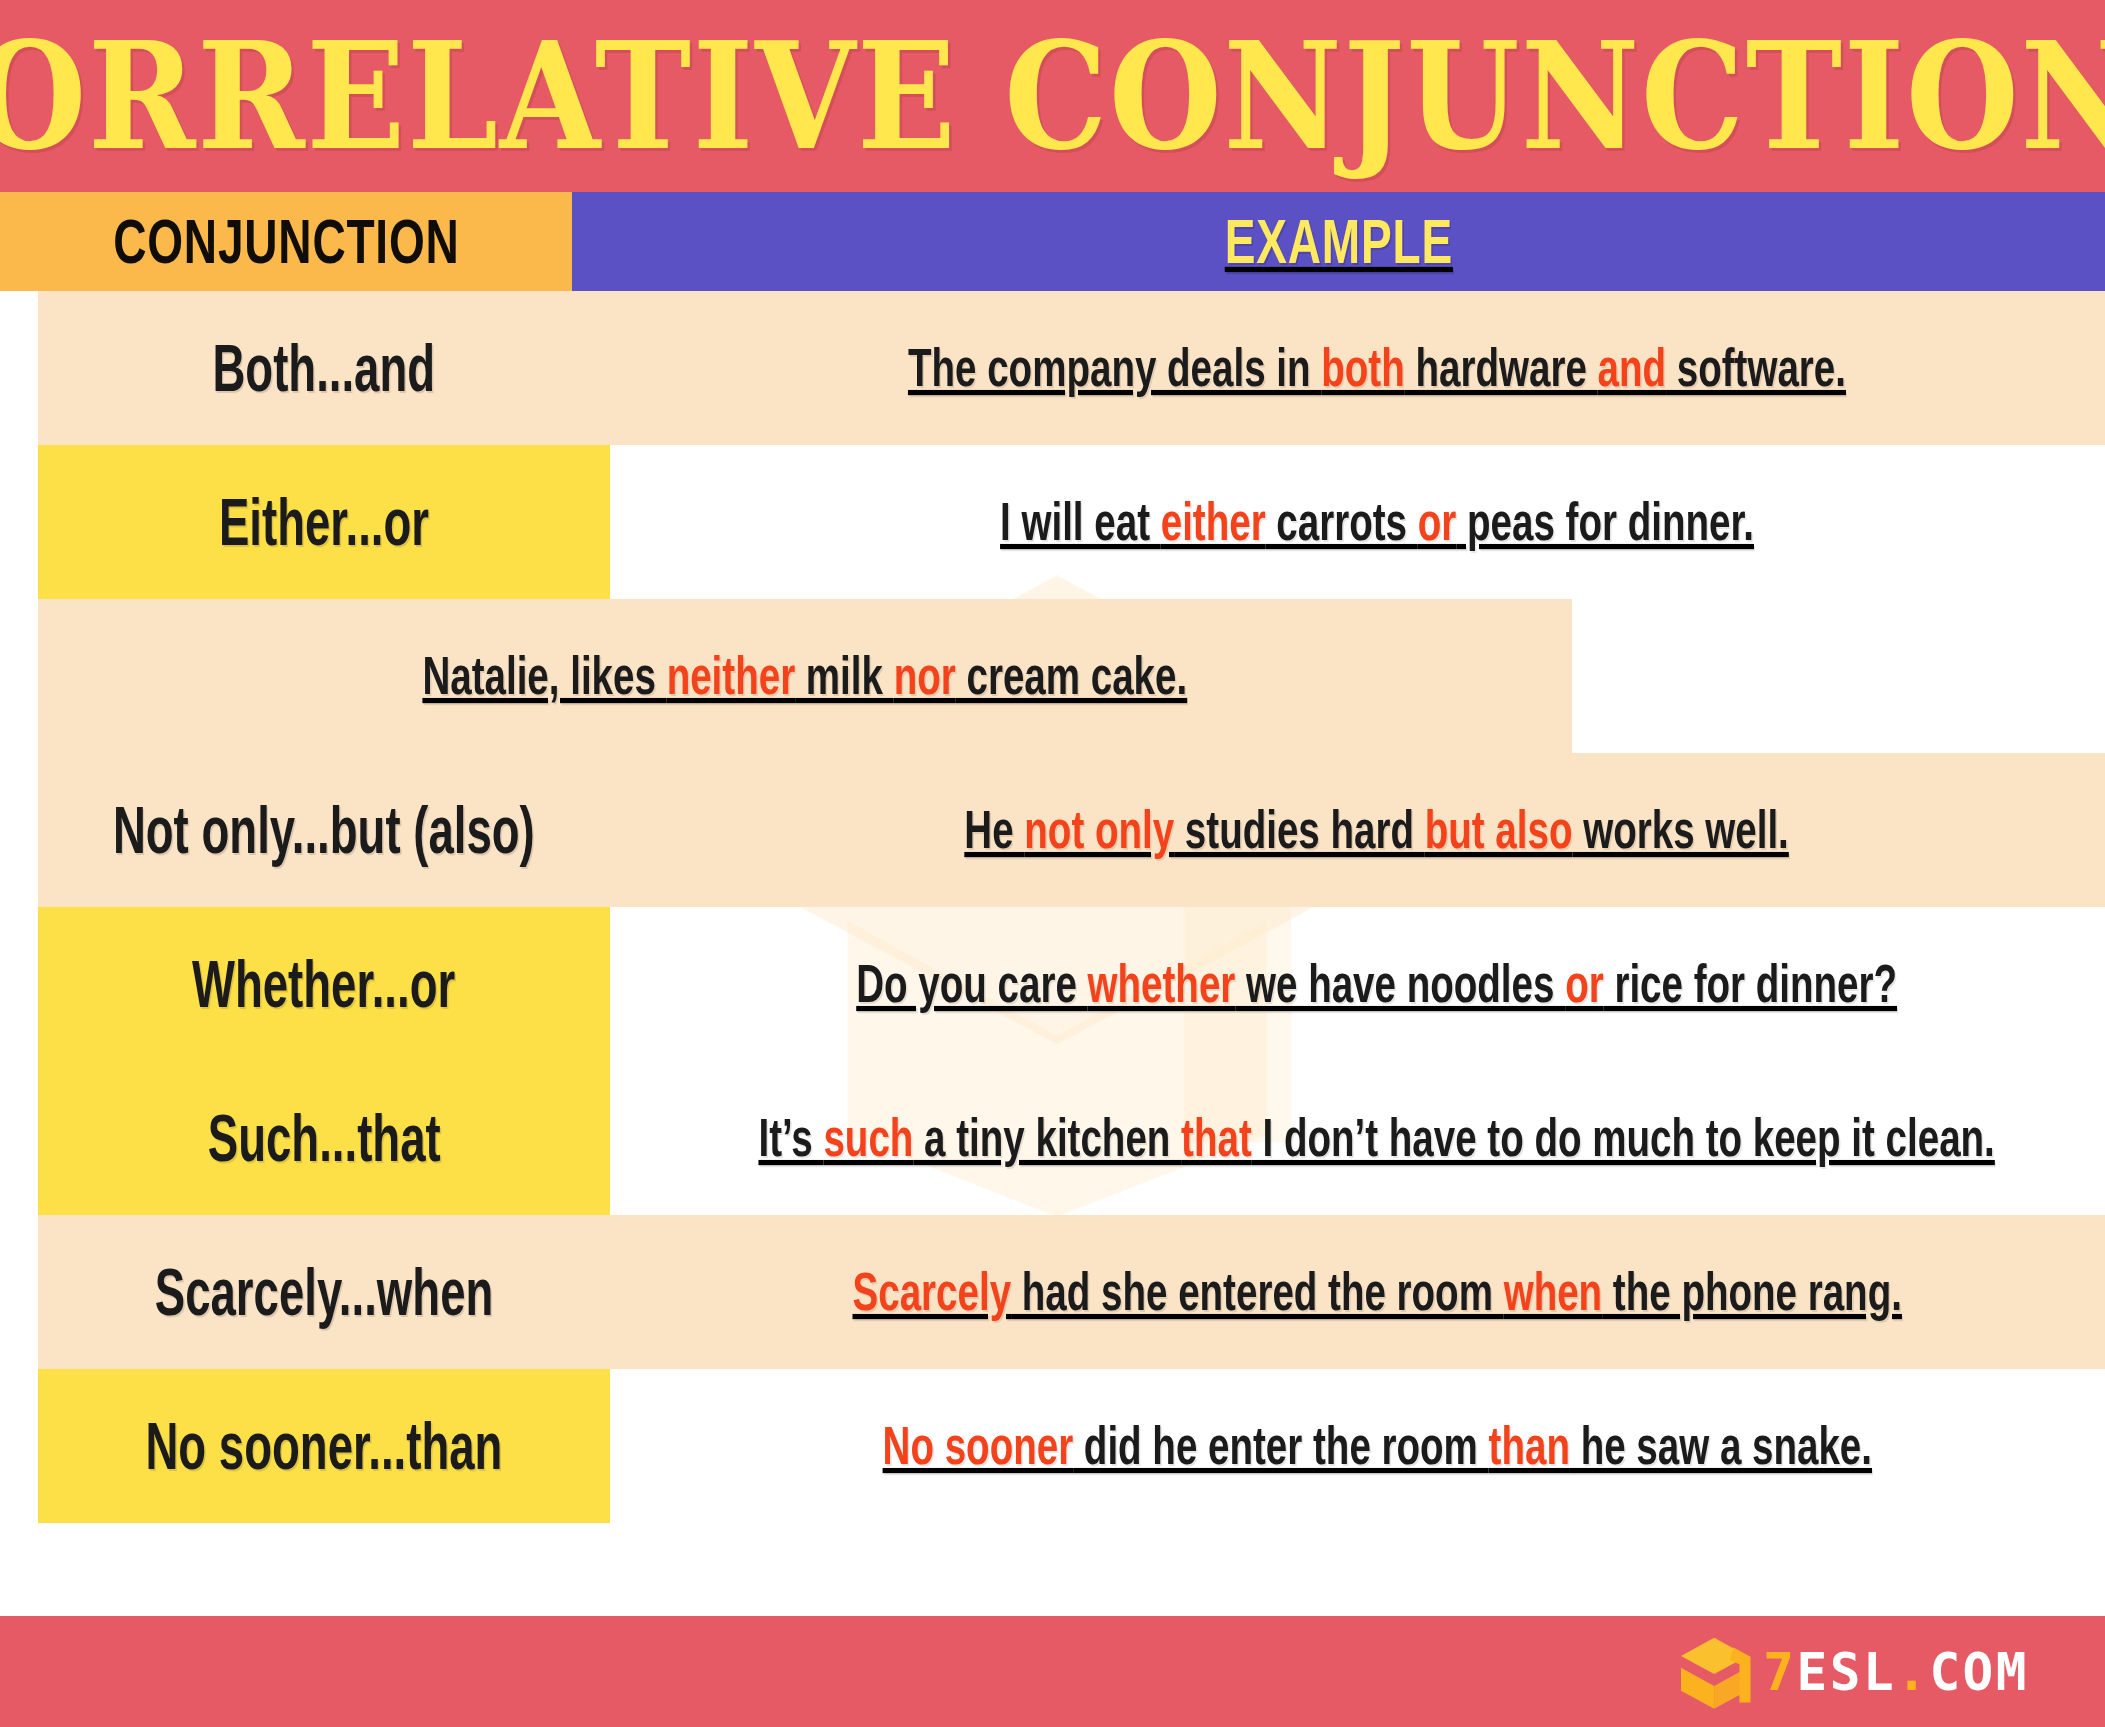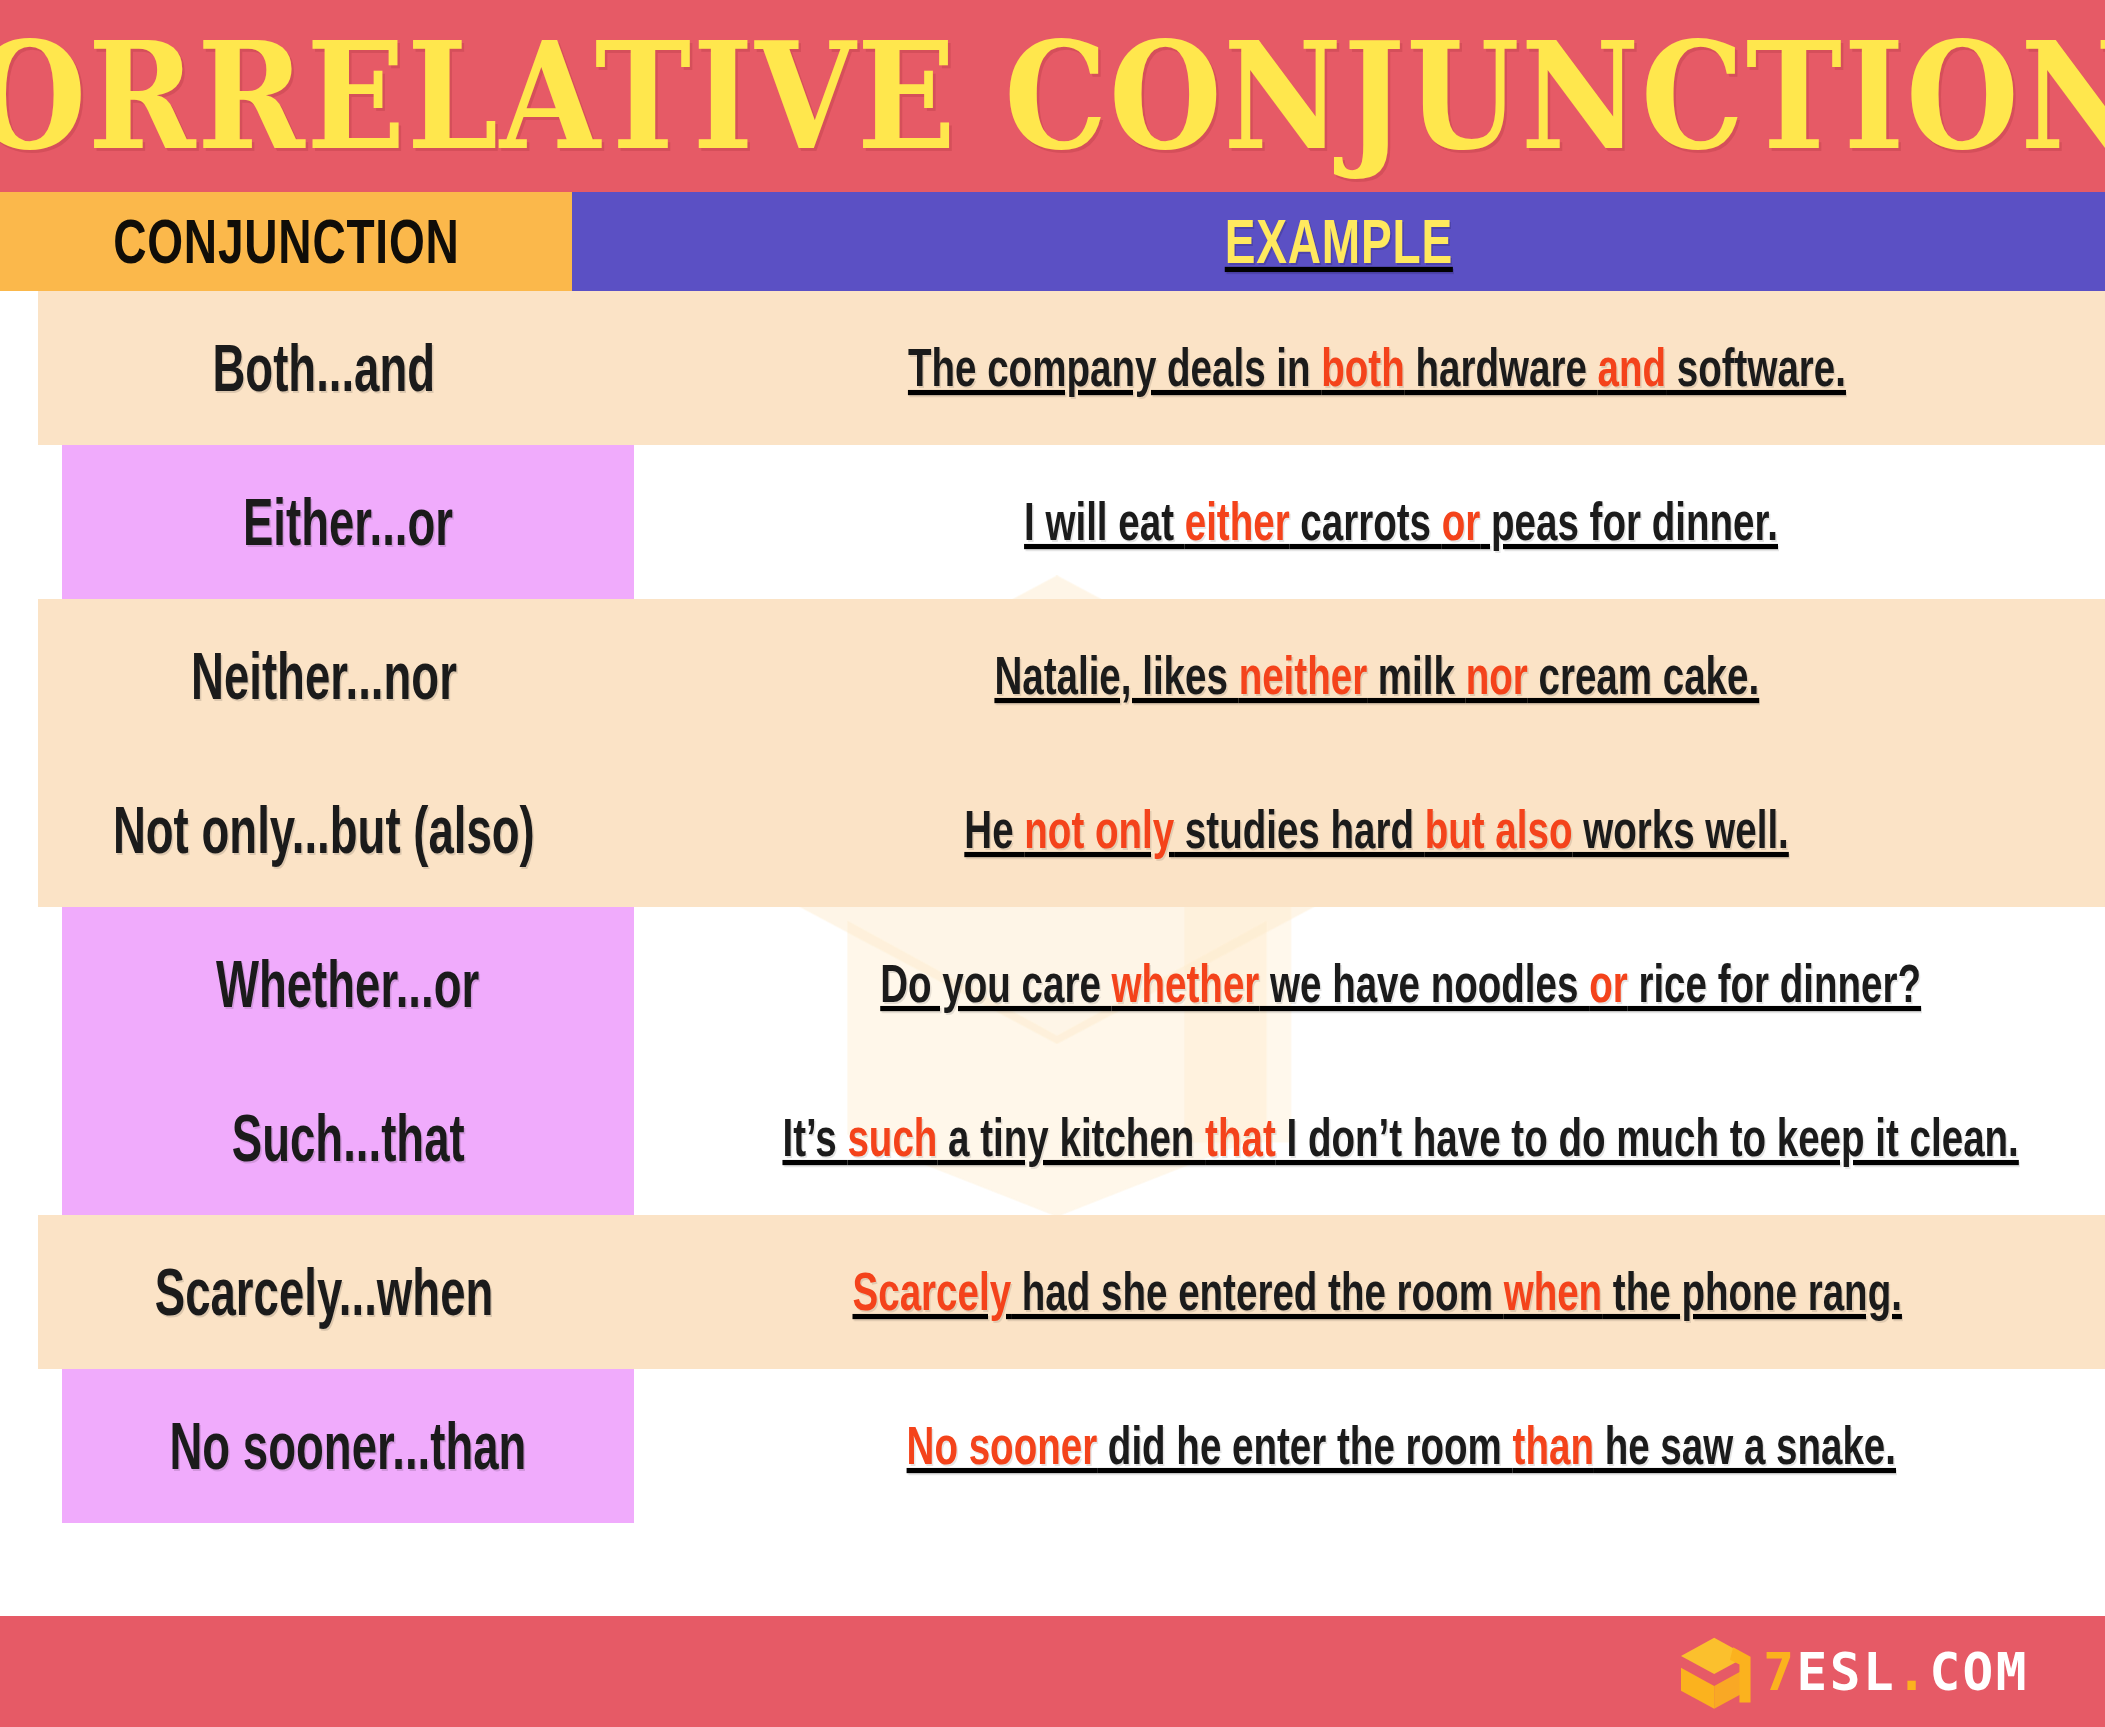--- a/index.html
+++ b/index.html
@@ -100,21 +100,21 @@
     transform-origin: center center;
     white-space: nowrap;
   }
   .hdr-left  { color: #100D08; }
   .hdr-right { color: #FFE95E; text-shadow: 1.6px 1.6px 0 rgba(60,50,140,0.45); }
 
   
   .row.data { height: 154px; padding-left: 38px; }
   .row.data.odd  .cell-left  { background: #FBE3C6; }
   .row.data.odd  .cell-right { background: #FBE3C6; }
-  .row.data.even .cell-left  { background: #f0abfc; margin-left: 24px; }
+  .row.data.even .cell-left  { background: #fde047; }
   .row.data.even .cell-right { background: transparent; border-radius: 27px; }
 
   .conj {
     font-family: "Liberation Sans", sans-serif;
     font-weight: 700;
     font-size: 49px;
     color: #1B1B1B;
     white-space: nowrap;
     transform: scaleY(1.36) scaleX(0.93);
     transform-origin: center center;
@@ -201,23 +201,20 @@
         </div>
         <div class="row data even">
           <div class="cell-left">
             <span class="conj">Either...or</span>
           </div>
           <div class="cell-right">
             <span class="example"><span>I will eat </span><span class="hl">either</span><span> carrots </span><span class="hl">or</span><span> peas for dinner.</span></span>
           </div>
         </div>
         <div class="row data odd">
-          <div class="cell-left">
-            <span class="conj">Neither...nor</span>
-          </div>
           <div class="cell-right">
             <span class="example"><span>Natalie, likes </span><span class="hl">neither</span><span> milk </span><span class="hl">nor</span><span> cream cake.</span></span>
           </div>
         </div>
         <div class="row data odd">
           <div class="cell-left">
             <span class="conj">Not only...but (also)</span>
           </div>
           <div class="cell-right">
             <span class="example"><span>He </span><span class="hl">not only</span><span> studies hard </span><span class="hl">but also</span><span> works well.</span></span>

